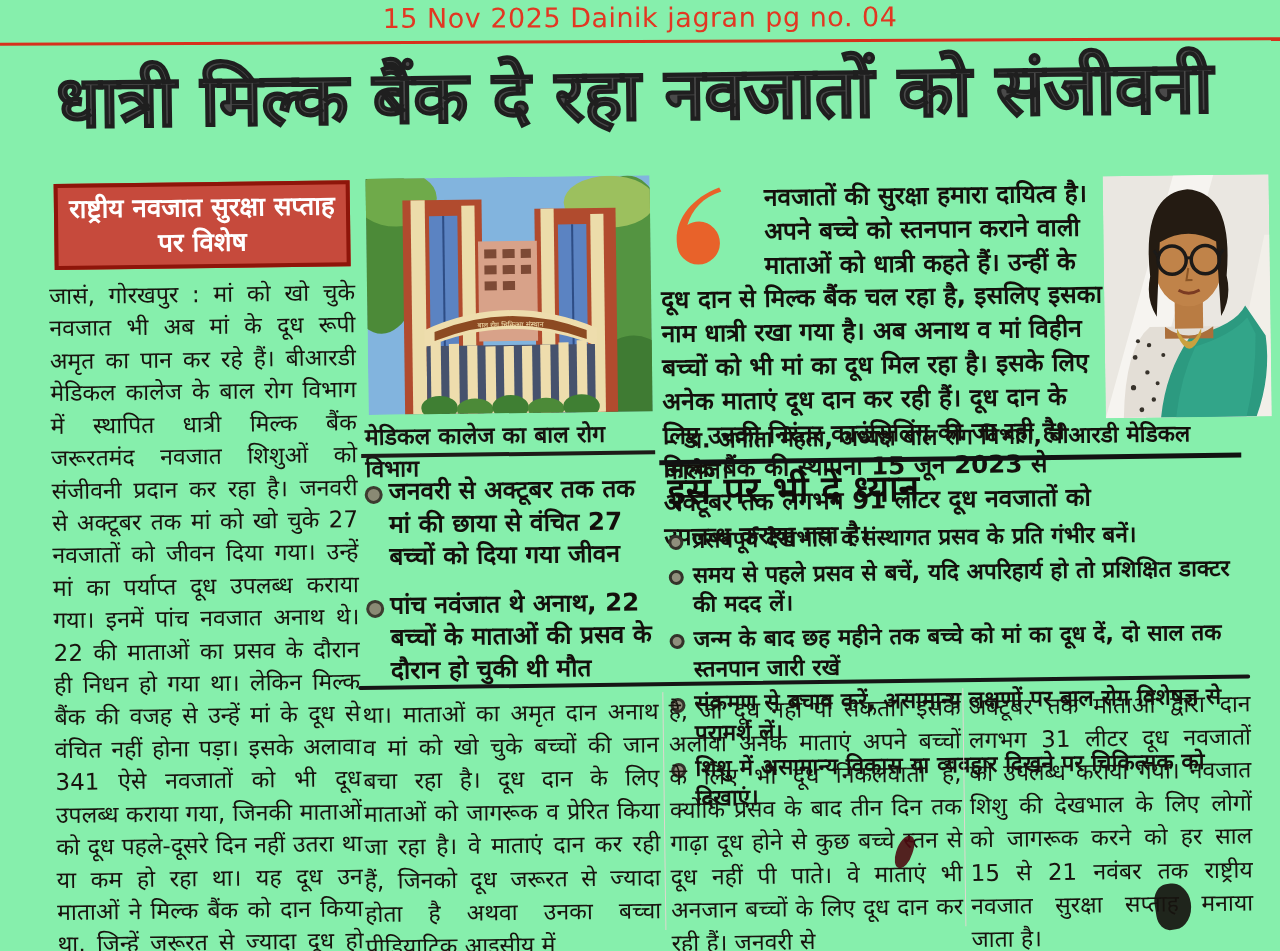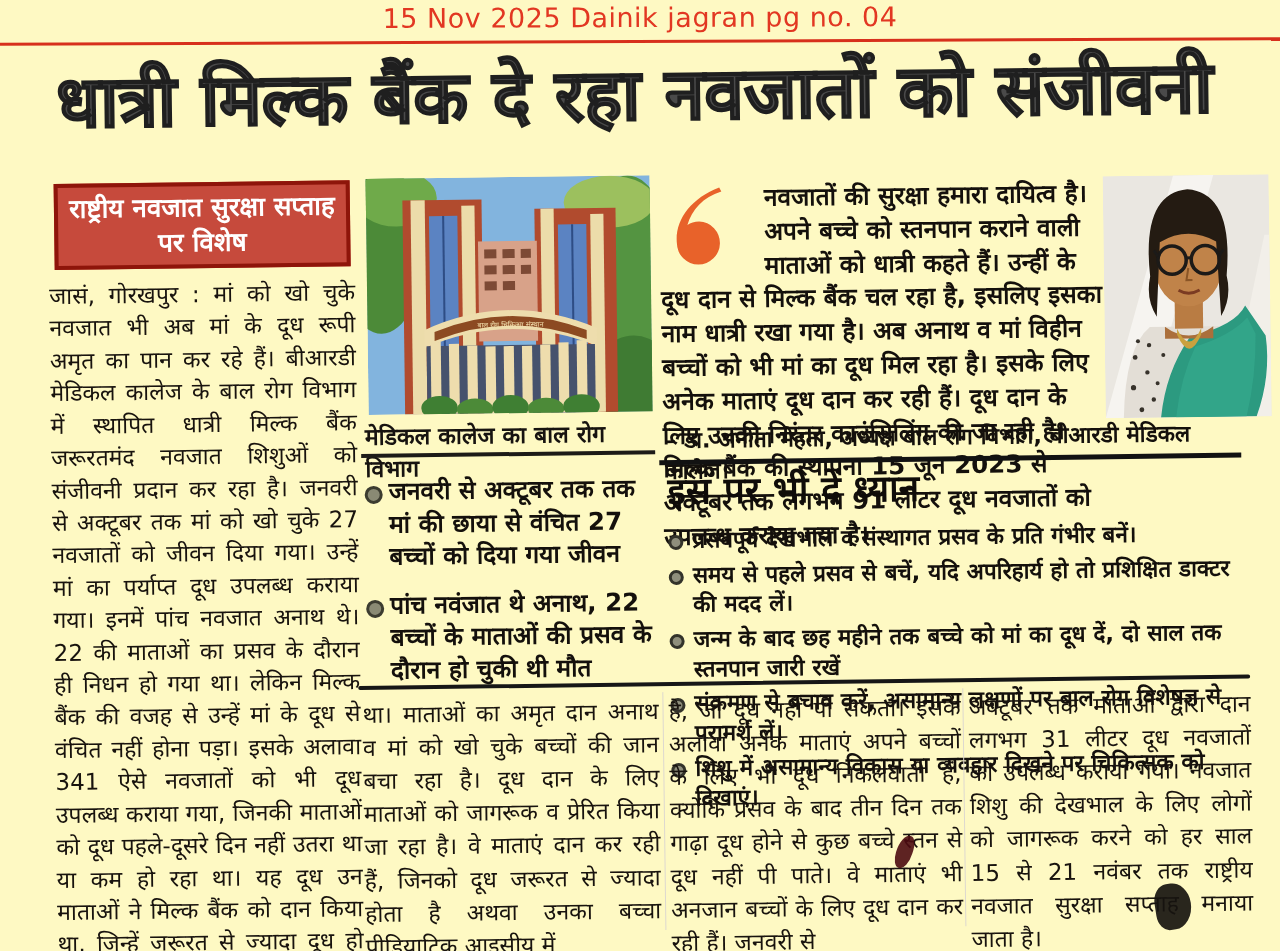--- a/index.html
+++ b/index.html
@@ -4,21 +4,21 @@
 <style>
   * { margin:0; padding:0; box-sizing:border-box; }
   html,body { width:1280px; height:951px; }
   body {
     font-family:"DejaVu Sans", sans-serif;
     background:#ffffff;
     color:#1b1712;
     overflow:hidden;
     position:relative;
   }
-  .page { position:absolute; inset:0; background:#fef9c3; overflow:hidden; }
+  .page { position:absolute; inset:0; background:#86efac; overflow:hidden; }
 
   
   .scan-header {
     position:absolute; top:2px; left:0; width:100%;
     text-align:center; font-size:27px; color:#e23722; font-weight:normal;
     letter-spacing:0.5px; transform:rotate(-0.2deg);
   }
   .scan-rule {
     position:absolute; top:40px; left:0; width:100%; height:3px;
     background:#d7301c; transform:rotate(-0.25deg);

